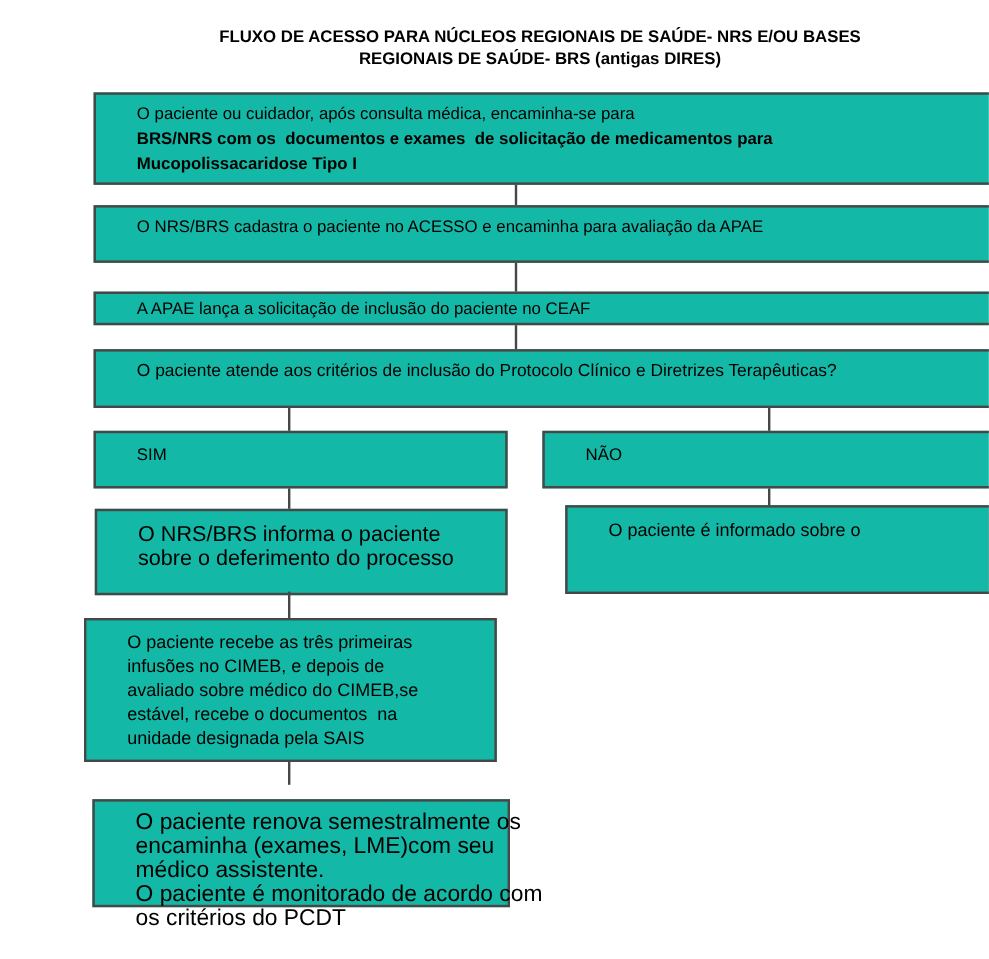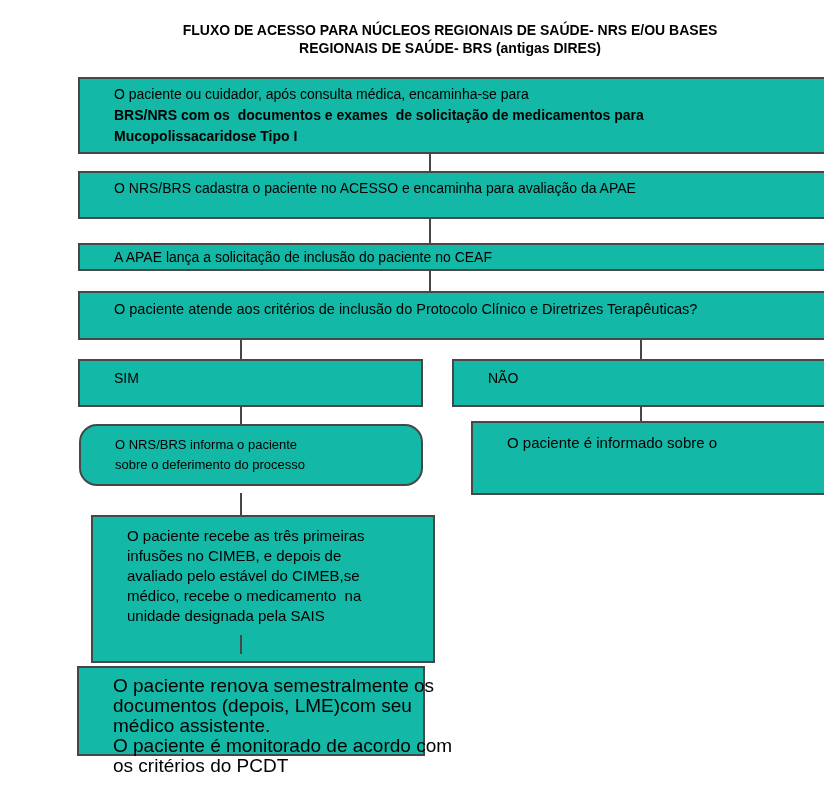--- a/index.html
+++ b/index.html
@@ -43,23 +43,23 @@
     background: #474747;
   }
   
   #box-start        { left: 40px;  top: 77px;  width: 752px; height: 77px;  font-size: 14px;   line-height: 21px; padding-top: 5px; }
   #box-start .bold  { font-weight: bold; }
   #box-cadastro     { left: 40px;  top: 171px; width: 752px; height: 48px;  font-size: 14px;   line-height: 18px; padding-top: 6px; }
   #box-apae         { left: 40px;  top: 243px; width: 752px; height: 28px;  font-size: 14px;   line-height: 18px; padding-top: 3px; }
   #box-criterios    { left: 40px;  top: 291px; width: 815px; height: 49px;  font-size: 14.5px; line-height: 19px; padding-top: 7px; }
   #box-sim          { left: 40px;  top: 359px; width: 345px; height: 48px;  font-size: 14px;   line-height: 18px; padding-top: 8px; }
   #box-nao          { left: 414px; top: 359px; width: 412px; height: 48px;  font-size: 14px;   line-height: 18px; padding-top: 8px; }
-  #box-deferimento  { left: 41px;  top: 424px; width: 344px; height: 62px;  font-size: 13px;   line-height: 20px; padding-top: 9px; border-radius: 18px; }
+  #box-deferimento  { left: 41px;  top: 424px; width: 344px; height: 72px;  font-size: 18px;   line-height: 20px; padding-top: 9px; }
   #box-indeferimento{ left: 433px; top: 421px; width: 355px; height: 74px;  font-size: 15px;   line-height: 20px; padding-top: 10px; }
-  #box-infusoes     { left: 53px;  top: 515px; width: 344px; height: 148px; font-size: 15px;   line-height: 20px; padding-top: 9px; }
+  #box-infusoes     { left: 32px;  top: 515px; width: 344px; height: 120px; font-size: 15px;   line-height: 20px; padding-top: 9px; }
   #box-renovacao    { left: 39px;  top: 666px; width: 348px; height: 90px; font-size: 19px;   line-height: 20px; padding-top: 8px; }
   
   #conn-start-cadastro      { left: 391px; top: 154px; height: 17px; }
   #conn-cadastro-apae       { left: 391px; top: 219px; height: 24px; }
   #conn-apae-criterios      { left: 391px; top: 271px; height: 20px; }
   #conn-criterios-sim       { left: 202px; top: 340px; height: 19px; }
   #conn-criterios-nao       { left: 602px; top: 340px; height: 19px; }
   #conn-sim-deferimento     { left: 202px; top: 407px; height: 17px; }
   #conn-nao-indeferimento   { left: 602px; top: 407px; height: 14px; }
   #conn-deferimento-infusoes{ left: 202px; top: 493px; height: 22px; }
@@ -106,28 +106,28 @@
     <div class="line">sobre o deferimento do processo</div>
   </div>
 
   <div class="box" id="box-indeferimento">
     <div class="line">O paciente é informado sobre o</div>
   </div>
 
   <div class="box" id="box-infusoes">
     <div class="line">O paciente recebe as três primeiras</div>
     <div class="line">infusões no CIMEB, e depois de</div>
-    <div class="line">avaliado pelo estável do CIMEB,se</div>
-    <div class="line">médico, recebe o medicamento  na</div>
+    <div class="line">avaliado sobre médico do CIMEB,se</div>
+    <div class="line">estável, recebe o documentos  na</div>
     <div class="line">unidade designada pela SAIS</div>
   </div>
 
   <div class="box" id="box-renovacao">
     <div class="line">O paciente renova semestralmente os</div>
-    <div class="line">documentos (depois, LME)com seu</div>
+    <div class="line">encaminha (exames, LME)com seu</div>
     <div class="line">médico assistente.</div>
     <div class="line">O paciente é monitorado de acordo com</div>
     <div class="line">os critérios do PCDT</div>
   </div>
 
   <div class="vline" id="conn-start-cadastro"></div>
   <div class="vline" id="conn-cadastro-apae"></div>
   <div class="vline" id="conn-apae-criterios"></div>
   <div class="vline" id="conn-criterios-sim"></div>
   <div class="vline" id="conn-criterios-nao"></div>

